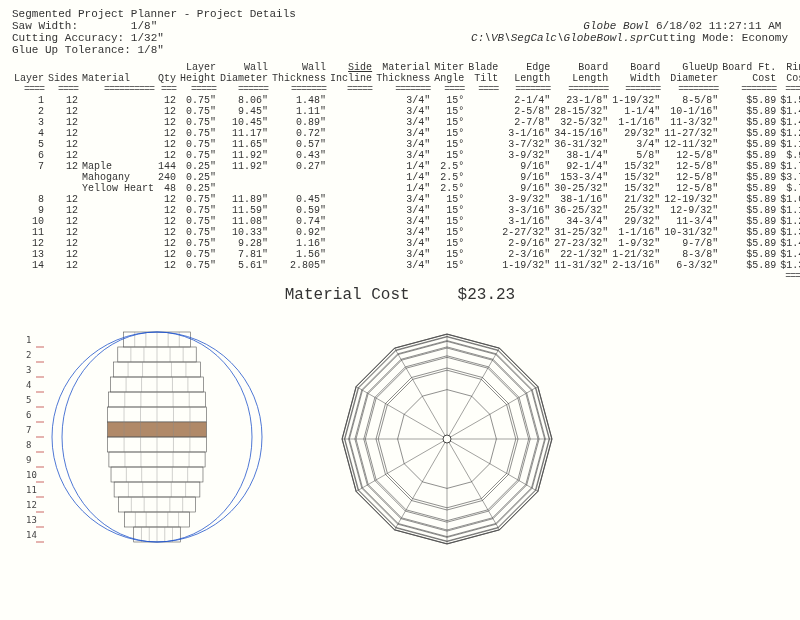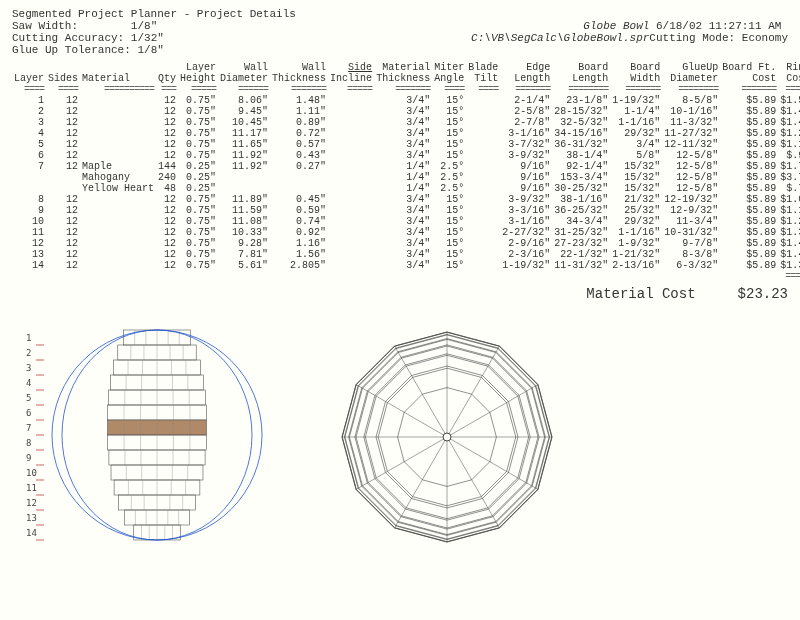--- a/index.html
+++ b/index.html
@@ -24,21 +24,21 @@
     table-layout: fixed;
   }
   table.data th, table.data td {
     padding: 0 2px;
     text-align: right;
     font-weight: normal;
     white-space: nowrap;
   }
   table.data th.left, table.data td.left { text-align: left; }
   .dash-row td { letter-spacing: -1px; color:#666; }
-  .footer-row { text-align: right; font-size: 14px; padding-top:4px;}
+  .footer-row { text-align: center; font-size: 16px; padding-top:4px;}
   .diagrams { display: flex; gap: 60px; margin-top: 20px; padding-left: 10px;}
   svg { display: block; }
   .layer-label { font: 9px monospace; fill:#444; }
 </style>
 </head>
 <body>
 
 <div class="center">Segmented Project Planner - Project Details</div>
 
 <div class="header-row">

